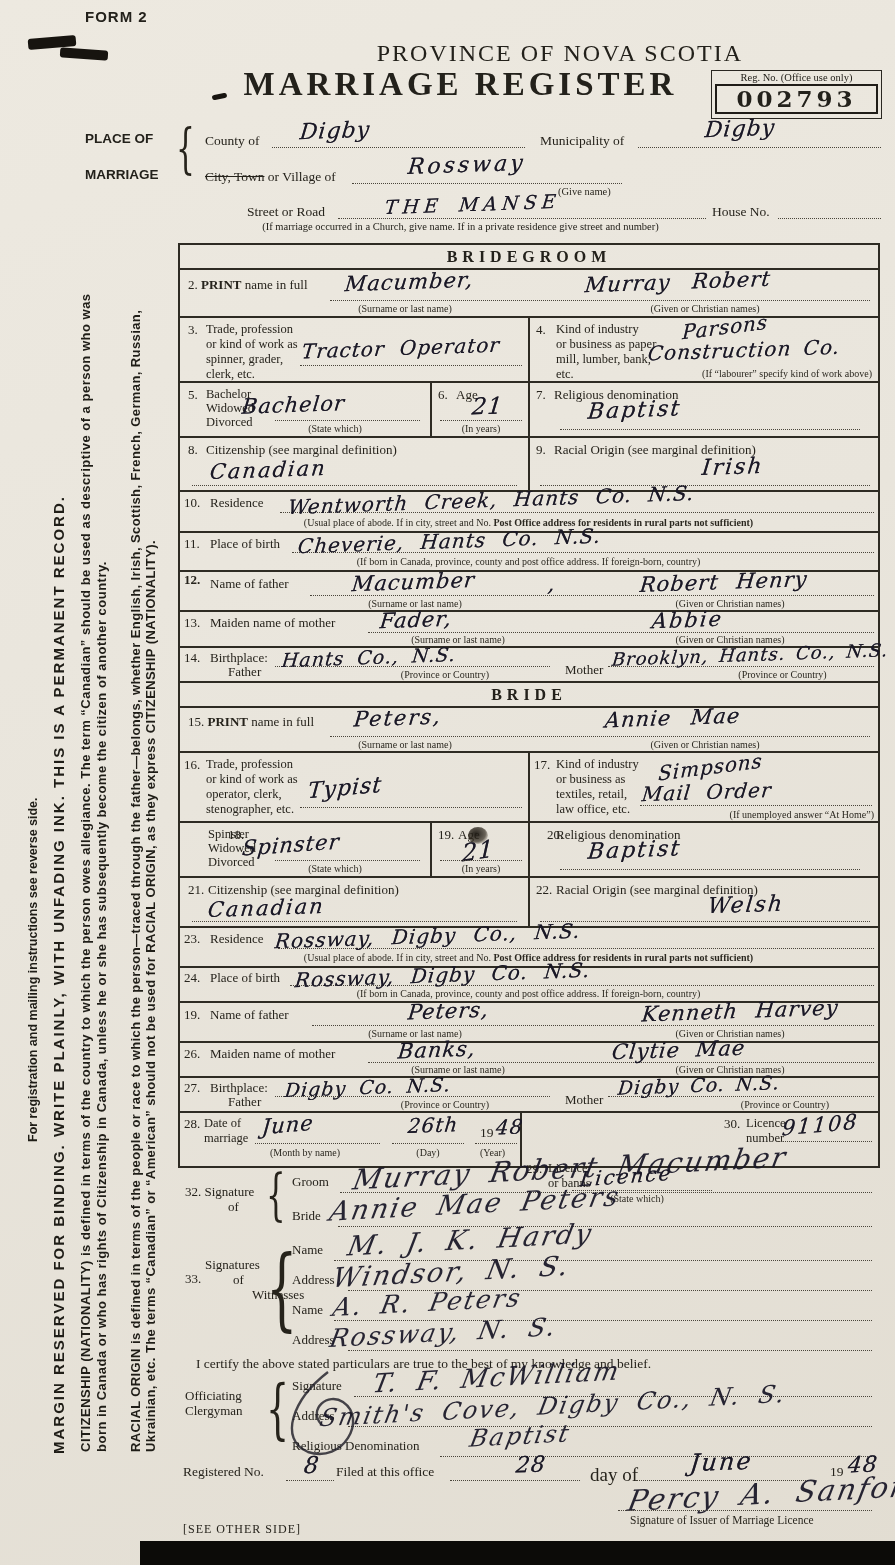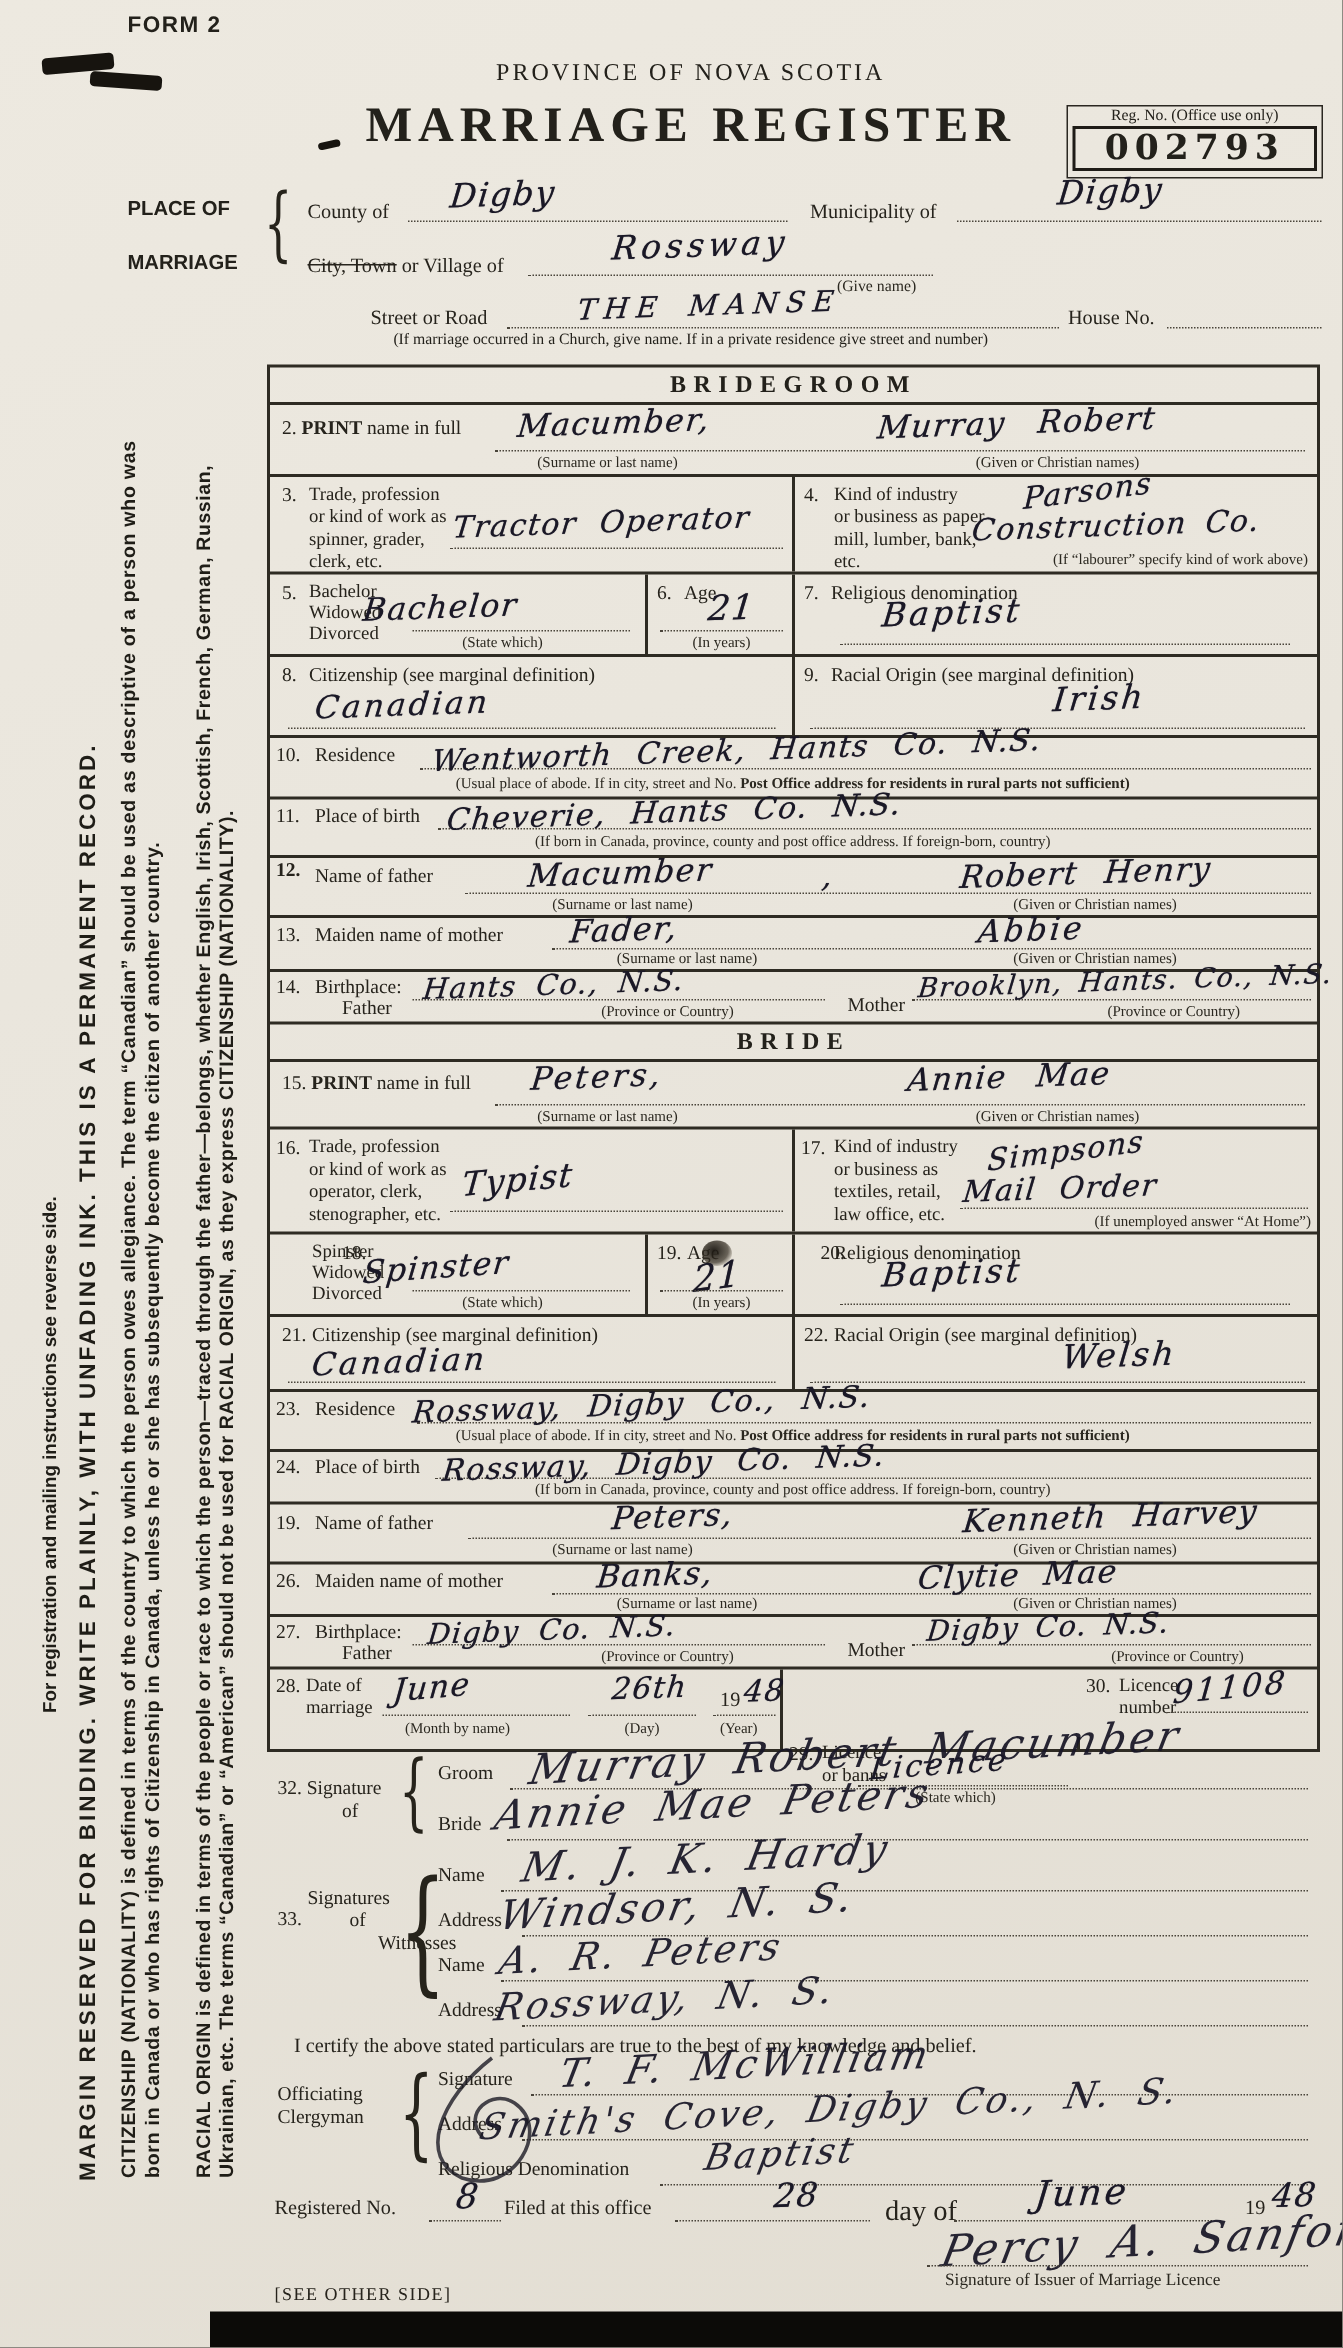--- a/index.html
+++ b/index.html
@@ -44,21 +44,21 @@
 
   <div class="vt" style="left:26px; top:1142px; width:515px; font-size:12.5px;">For registration and mailing instructions see reverse side.</div>
   <div class="vt" style="left:50px; top:1454px; width:1040px; font-size:15px; letter-spacing:2px;">MARGIN RESERVED FOR BINDING.  WRITE PLAINLY, WITH UNFADING INK.  THIS IS A PERMANENT RECORD.</div>
   <div class="vt" style="left:78px; top:1452px; width:1165px; font-size:13px; line-height:16px; letter-spacing:.5px;">CITIZENSHIP (NATIONALITY) is defined in terms of the country to which the person owes allegiance.  The term “Canadian” should be used as descriptive of a person who was born in Canada or who has rights of Citizenship in Canada, unless he or she has subsequently become the citizen of another country.</div>
   <div class="vt" style="left:128px; top:1452px; width:1160px; font-size:13px; line-height:15px; letter-spacing:.4px;">RACIAL ORIGIN is defined in terms of the people or race to which the person—traced through the father—belongs, whether English, Irish, Scottish, French, German, Russian, Ukrainian, etc.  The terms “Canadian” or “American” should not be used for RACIAL ORIGIN, as they express CITIZENSHIP (NATIONALITY).</div>
 
   <div class="abs" style="left:85px; top:8px; font-family:'Liberation Sans',sans-serif; font-weight:700; font-size:15px; letter-spacing:1px;">FORM 2</div>
   <div class="scr" style="left:28px; top:37px; width:48px; height:11px; transform:rotate(-5deg);"></div>
   <div class="scr" style="left:60px; top:49px; width:48px; height:10px; transform:rotate(4deg);"></div>
 
-  <div class="abs ctr" style="left:178px; top:40px; width:565px; font-size:16px; letter-spacing:2px;">PROVINCE OF NOVA SCOTIA</div>
+  <div class="abs ctr" style="left:178px; top:40px; width:565px; font-size:24px; letter-spacing:2px;text-align:right;">PROVINCE OF NOVA SCOTIA</div>
   <div class="abs ctr" style="left:178px; top:66px; width:565px; font-size:33px; font-weight:700; letter-spacing:4px;">MARRIAGE REGISTER</div>
   <div class="scr" style="left:212px; top:94px; width:15px; height:5px; transform:rotate(-12deg);"></div>
 
   <div class="abs" style="left:711px; top:70px; width:171px; height:49px; border:1.8px solid #2a2721;">
     <div class="ctr" style="font-size:10.5px; padding-top:1px;">Reg. No.  (Office use only)</div>
     <div class="ctr" style="margin:1px 3px 0 3px; border:2.5px solid #1f1c17; font-family:'DejaVu Serif',serif; font-weight:700; font-size:23px; letter-spacing:4px; line-height:26px;">002793</div>
   </div>
 
   <div class="abs" style="left:85px; top:131px; font-family:'Liberation Sans',sans-serif; font-weight:700; font-size:13.5px;">PLACE OF</div>
   <div class="abs" style="left:85px; top:167px; font-family:'Liberation Sans',sans-serif; font-weight:700; font-size:13.5px;">MARRIAGE</div>

